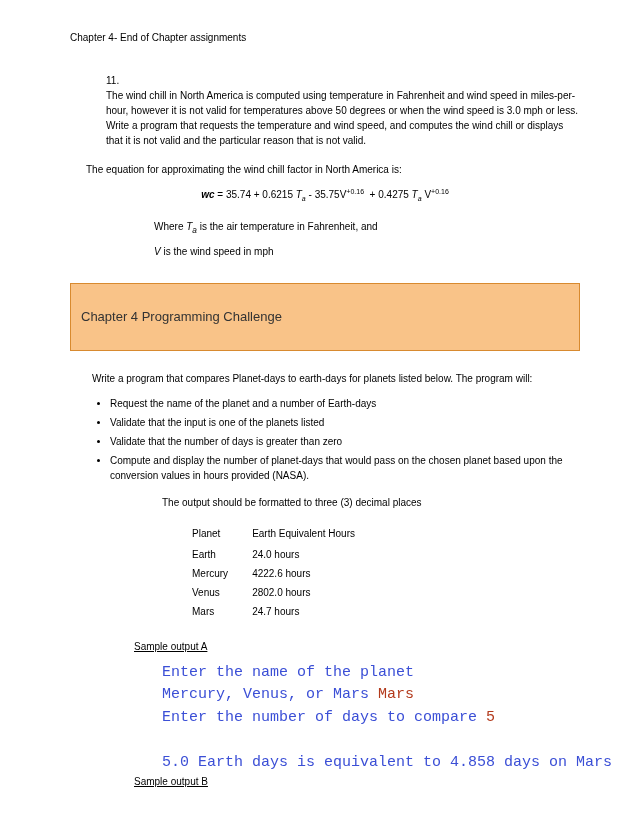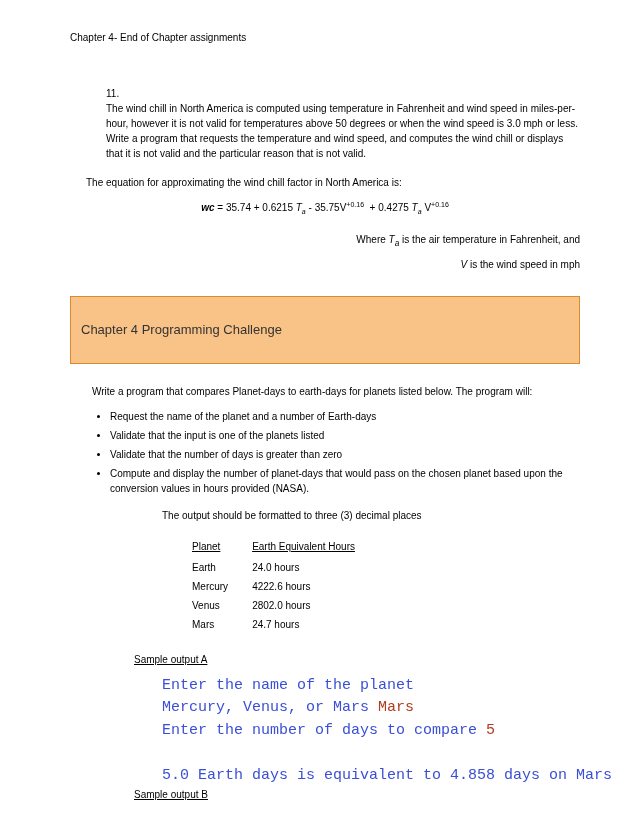--- a/index.html
+++ b/index.html
@@ -8,21 +8,21 @@
     color: #000;
     background: #fff;
     margin: 0;
     padding: 30px 50px 30px 70px;
     width: 630px;
     box-sizing: border-box;
     line-height: 1.5;
   }
   .header {
     font-size: 10px;
-    margin-bottom: 41px;
+    margin-bottom: 28px;
   }
   .q11 {
     display: flex;
     margin-left: 36px;
     margin-bottom: 14px;
     flex-direction: column;
   }
   .q11-num {
     min-width: 22px;
   }
@@ -38,21 +38,20 @@
     margin: 10px 0 14px 0;
     font-family: Verdana, sans-serif;
   }
   .eq .wc { font-style: italic; font-weight: bold; }
   .eq .ta { font-style: italic; }
   .eq sub { font-size: 7px; }
   .eq sup { font-size: 7px; }
   .where {
     margin-left: 84px;
     margin-bottom: 8px;
-    text-align: right;
   }
   .challenge {
     background: #f9c388;
     border: 1px solid #d88a2f;
     padding: 23px 10px;
     font-size: 13px;
     color: #333;
     margin: 24px 0 20px 0;
   }
   .sec {
@@ -65,21 +64,20 @@
   }
   .sec ul li { margin-bottom: 4px; }
   .outnote { margin-left: 70px; margin-bottom: 14px; }
   .ptable {
     margin-left: 100px;
     margin-bottom: 18px;
   }
   .ptable table { border-collapse: collapse; }
   .ptable th {
     text-align: left;
-    text-decoration: underline;
     font-weight: normal;
     padding: 2px 24px 4px 0;
     font-size: 10px;
   }
   .ptable td {
     padding: 2px 24px 2px 0;
     font-size: 10px;
   }
   .sample-hdr {
     text-decoration: underline;

